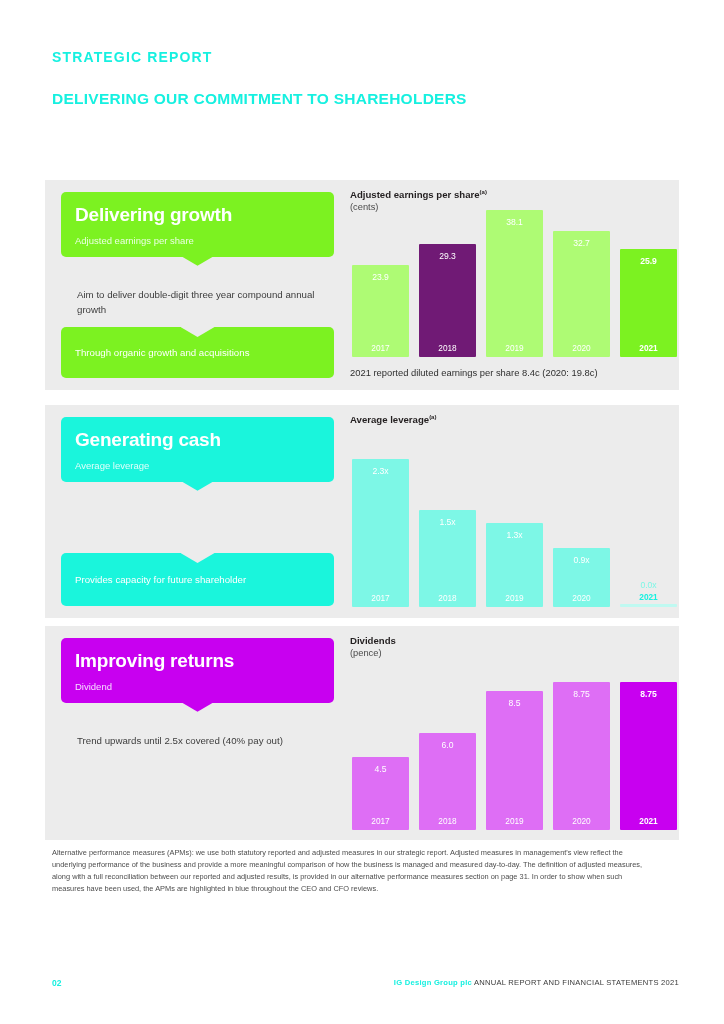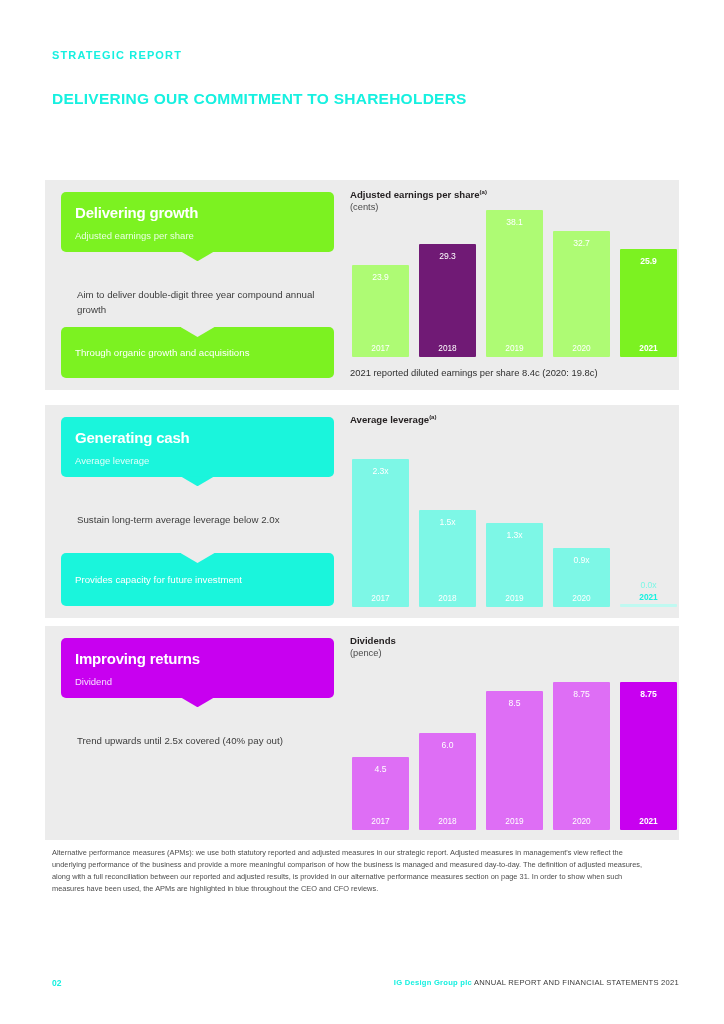--- a/index.html
+++ b/index.html
@@ -7,21 +7,21 @@
     width: 724px; height: 1024px;
     background: #ffffff;
     font-family: "Liberation Sans", sans-serif;
     -webkit-font-smoothing: antialiased;
   }
   .page { position: relative; width: 724px; height: 1024px; background: #fff; }
 
   
   .eyebrow {
     position: absolute; left: 52px; top: 49px;
-    font-size: 11px; letter-spacing: 1.15px; font-weight: 700;
+    font-size: 14px; letter-spacing: 1.15px; font-weight: 700;
     color: #16F0E0; text-transform: uppercase;
   }
   .page-title {
     position: absolute; left: 52px; top: 90px;
     font-size: 15.5px; font-weight: 700; letter-spacing: .25px;
     color: #16F0E0; text-transform: uppercase;
   }
 
   
   .block {
@@ -33,21 +33,21 @@
   .block-3 { top: 626px; height: 214px; }
 
   
   .pillar { position: absolute; left: 16px; top: 12px; width: 273px; bottom: 12px; }
 
   .banner {
     position: relative; width: 273px; border-radius: 5px;
     padding: 12px 14px 11px 14px; color: #fff;
   }
   .banner h2 {
-    font-size: 15px; font-weight: 700; line-height: 1.15;
+    font-size: 19px; font-weight: 700; line-height: 1.15;
     letter-spacing: -.2px; margin-bottom: 9px;
   }
   .banner .sub { font-size: 9.5px; font-weight: 400; color: #EAFFE2; }
   .banner.cy .sub { color: #DFFFFA; }
   .banner.mg .sub { color: #F7DEFF; }
   
   .notch {
     position: absolute; left: 50%; bottom: -9px; width: 34px; height: 10px;
     transform: translateX(-50%);
     clip-path: polygon(0 0, 100% 0, 50% 100%);
@@ -175,24 +175,23 @@
     </div>
   </div>
 
   <div class="block block-2">
     <div class="pillar">
       <div class="banner cy" style="background:#1AF5DC">
         <h2>Generating cash</h2>
         <div class="sub">Average leverage</div>
         <div class="notch" style="background:#1AF5DC"></div>
       </div>
-      <div class="pillar-mid" style="top:96px">Sustain long-term average leverage below 2.0x</div>
       <div class="band" style="bottom:0;height:53px;background:#1AF5DC">
         <div class="notch-up"></div>
-        <span>Provides capacity for future investment</span>
+        <span>Provides capacity for future shareholder</span>
       </div>
     </div>
 
     <div class="chart">
       <div class="chart-title">
         <span>Average leverage</span><sup>(a)</sup>
       </div>
       <div class="plot" style="top:40px;height:162px">
 
         <div class="bar-group" style="left:2px;width:57px;height:148px;background:#7DF7E6">

